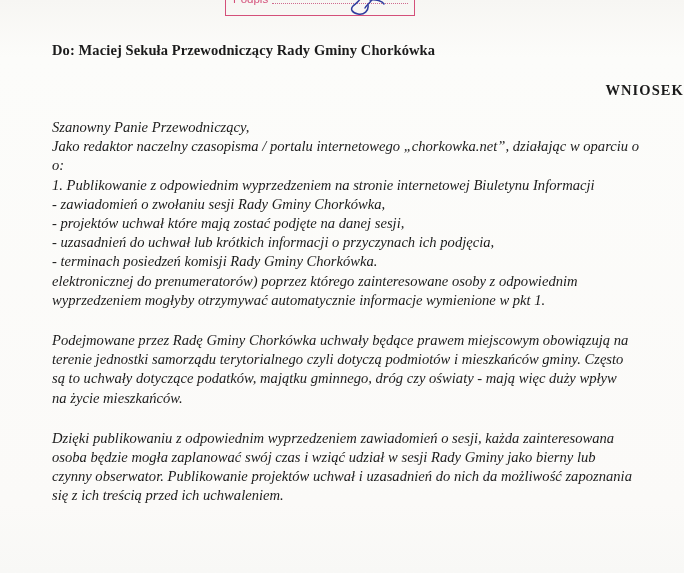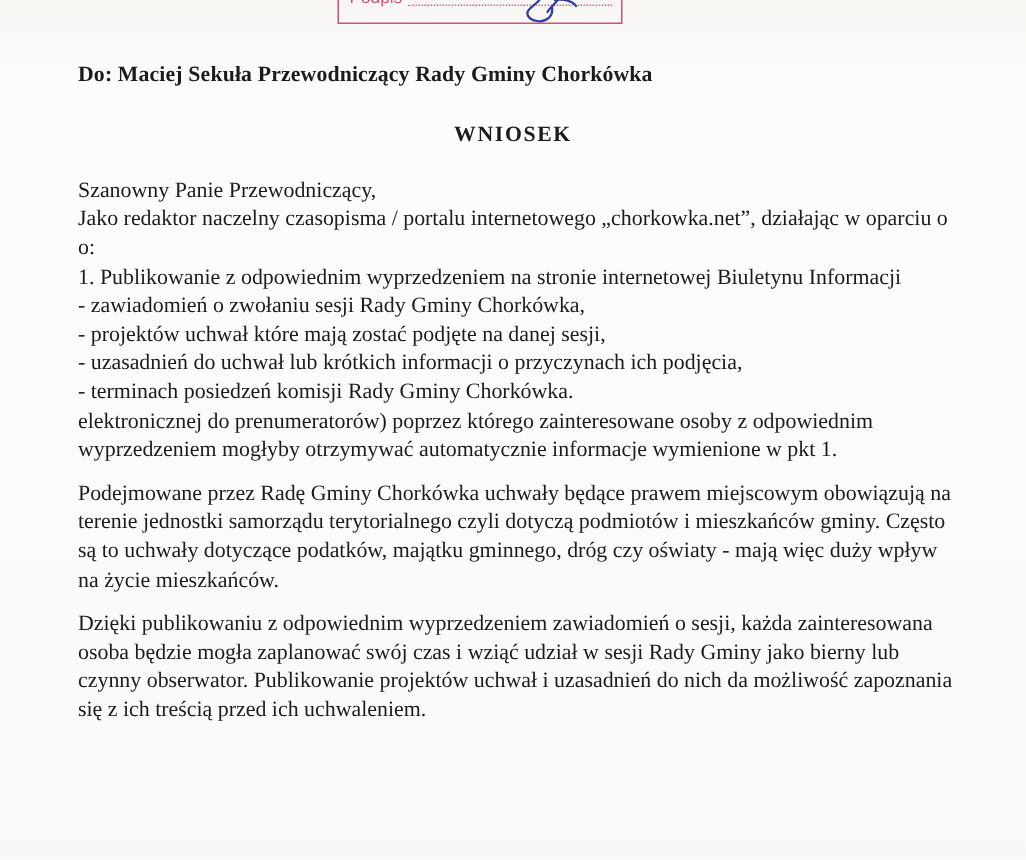--- a/index.html
+++ b/index.html
@@ -77,37 +77,37 @@
     font-weight: bold;
     letter-spacing: 0.1px;
     white-space: nowrap;
     margin-top: 13px;
   }
   .doc-title {
     position: absolute;
     left: 0;
     right: 0;
     top: 82px;
-    text-align: center;
+    text-align: right;
     font-size: 14.5px;
     font-weight: bold;
     letter-spacing: 1.1px;
   }
 
   
   .body-text {
     position: absolute;
     left: 52px;
     top: 118px;
     width: 592px;
     font-size: 14.6px;
     line-height: 19.2px;
   }
-  .block { margin: 0; }
-  .block + .block { margin-top: 10px; }
+  .block { margin: 0; font-style: italic; }
+  .block + .block { margin-top: 21px; }
   .line { display: block; white-space: nowrap; }
 </style>
 </head>
 <body>
 
 <div class="page"></div>
 
 <div class="stamp">
   <div class="stamp-inner">
     <span class="stamp-label">Podpis</span>

